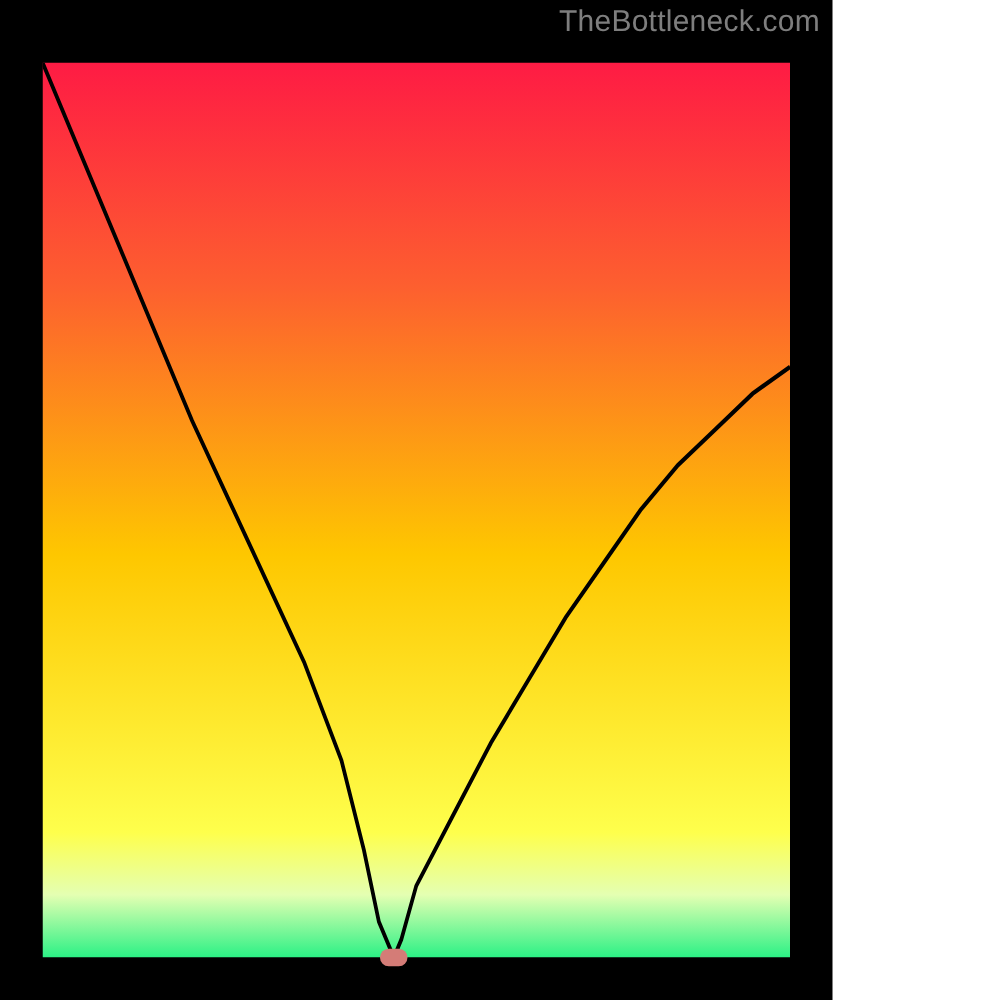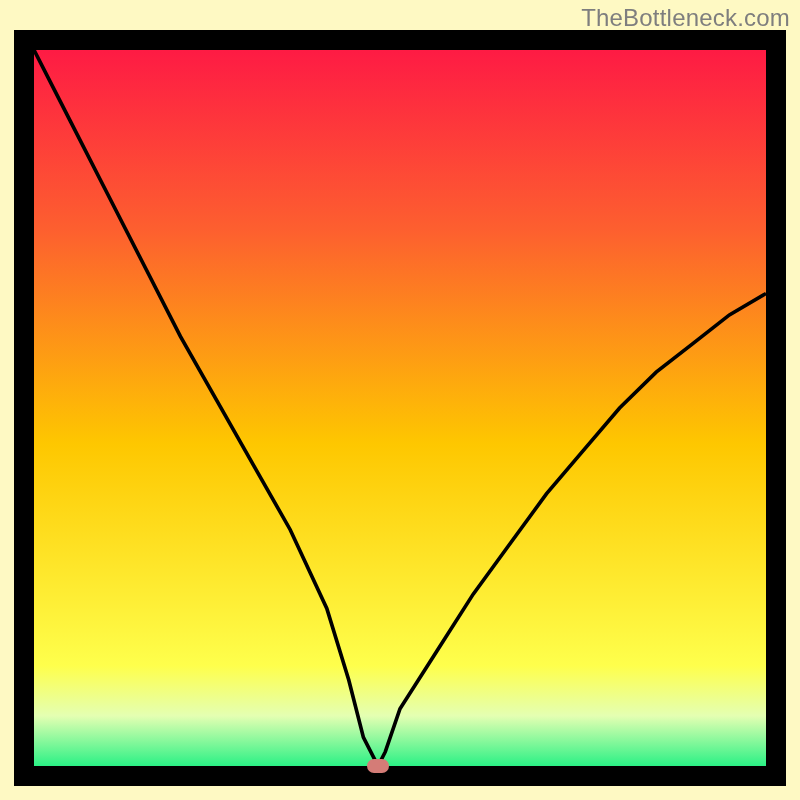--- a/index.html
+++ b/index.html
@@ -6,23 +6,23 @@
     margin: 0;
     padding: 0;
     width: 800px;
     height: 800px;
     overflow: hidden;
     background: #fff;
     font-family: Arial, Helvetica, sans-serif;
   }
   .frame {
     position: relative;
-    width: 800px;
+    width: 666px;
     height: 800px;
-    background: #fef9c3;
+    background: #000000;
   }
   .watermark {
     position: absolute;
     top: 4px;
     right: 10px;
     color: #7e7e7e;
     font-size: 24px;
     font-weight: 500;
     letter-spacing: 0.2px;
     z-index: 20;

